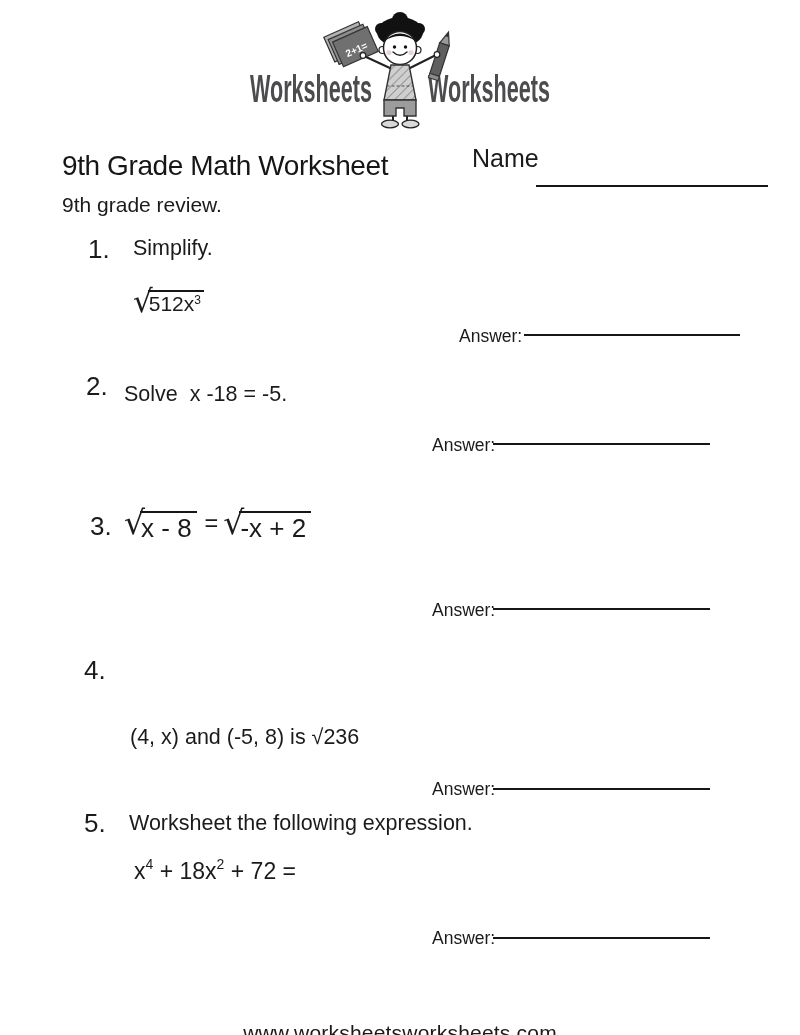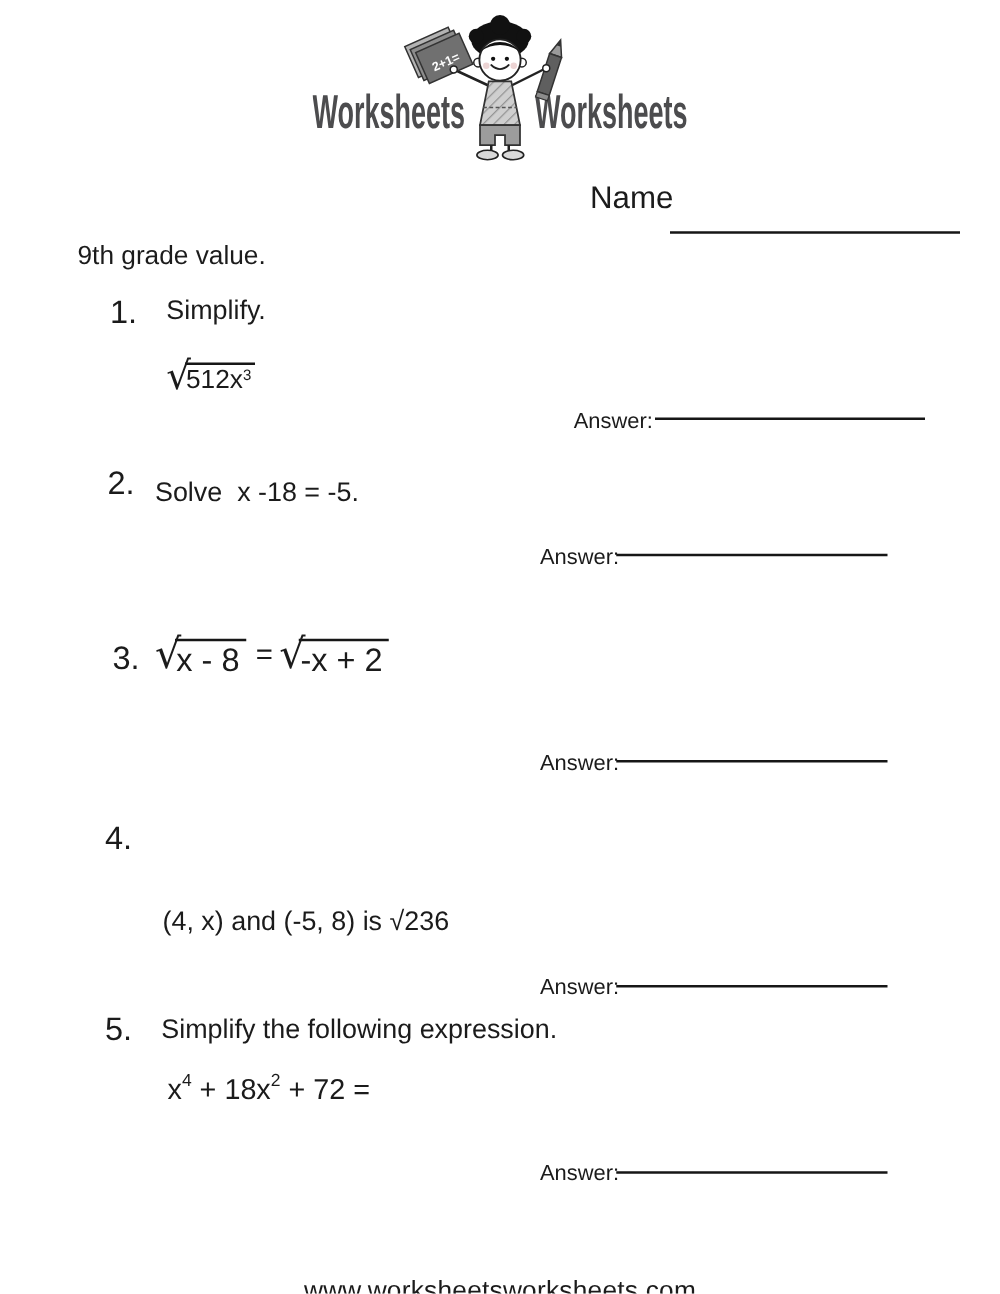--- a/index.html
+++ b/index.html
@@ -100,23 +100,24 @@
         <path d="M134 94 L166 94 L166 110 L154 110 L154 102 L146 102 L146 110 L134 110 Z" fill="#9c9c9c" stroke="#333" stroke-width="1.4"></path>
 
         <path d="M143 110 L143 116" stroke="#222" stroke-width="2"></path>
         <path d="M157 110 L157 116" stroke="#222" stroke-width="2"></path>
         <ellipse cx="140" cy="118" rx="8.5" ry="3.8" fill="#d9d9d9" stroke="#222" stroke-width="1.3"></ellipse>
         <ellipse cx="160.5" cy="118" rx="8.5" ry="3.8" fill="#d9d9d9" stroke="#222" stroke-width="1.3"></ellipse>
       </g>
     </svg>
   </div>
 
+  <div class="abs title">9th Grade Math Worksheet</div>
   <div class="abs name-label">Name</div>
   <div class="abs name-line"></div>
-  <div class="abs subtitle">9th grade value.</div>
+  <div class="abs subtitle">9th grade review.</div>
 
   <div class="abs pnum" style="left:88px;top:234px;">1.</div>
   <div class="abs ptext" style="left:133px;top:236px;">Simplify.</div>
   <div class="abs" style="left:133px;top:290px;">
     <span class="sqrt sqrt-lg">
       <span class="sign">√</span>
       <span class="bar"><span>512x</span><sup class="rad-sup">3</sup></span>
     </span>
   </div>
   <span class="ans-label" style="left:459px;top:326px;">Answer:</span>
@@ -143,19 +144,19 @@
   <div class="ans-line" style="left:493px;top:608px;width:217px;"></div>
 
   <div class="abs pnum" style="left:84px;top:655px;">4.</div>
   <div class="abs p4-lines">
     <div>(4, x) and (-5, 8) is √236</div>
   </div>
   <span class="ans-label" style="left:432px;top:779px;">Answer:</span>
   <div class="ans-line" style="left:493px;top:788px;width:217px;"></div>
 
   <div class="abs pnum" style="left:84px;top:808px;">5.</div>
-  <div class="abs ptext" style="left:129px;top:811px;">Simplify the following expression.</div>
+  <div class="abs ptext" style="left:129px;top:811px;">Worksheet the following expression.</div>
   <div class="abs expr5"><span>x</span><sup>4</sup><span> + 18x</span><sup>2</sup><span> + 72 =</span></div>
   <span class="ans-label" style="left:432px;top:928px;">Answer:</span>
   <div class="ans-line" style="left:493px;top:937px;width:217px;"></div>
 
   <div class="abs footer">www.worksheetsworksheets.com</div>
 </div>
 
 </body></html>

